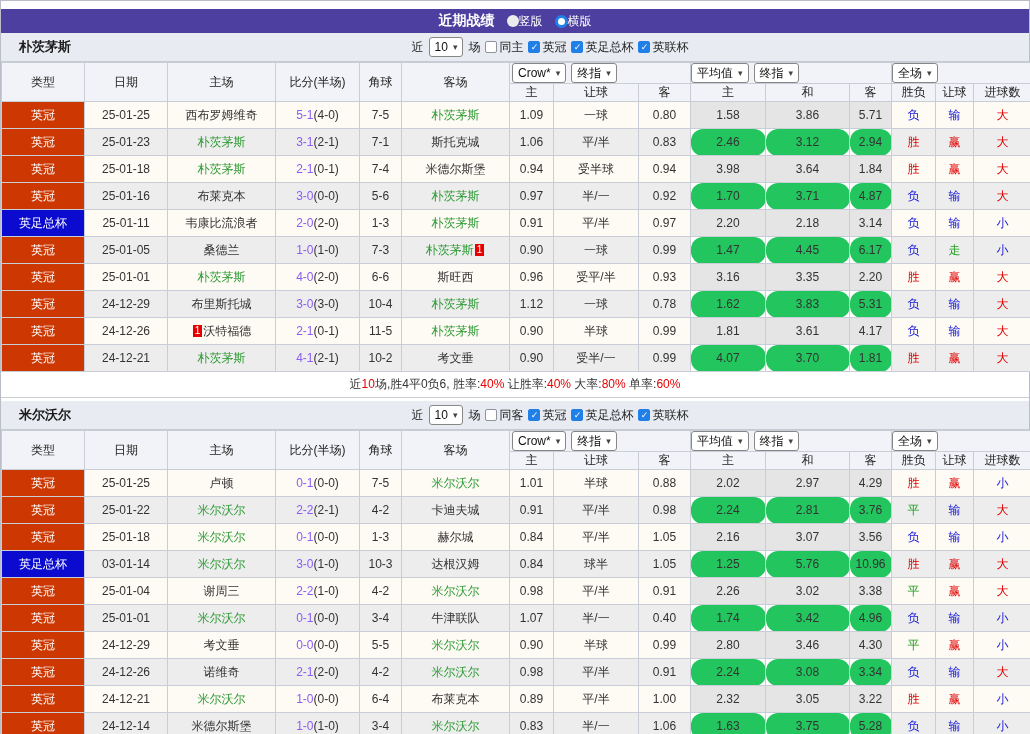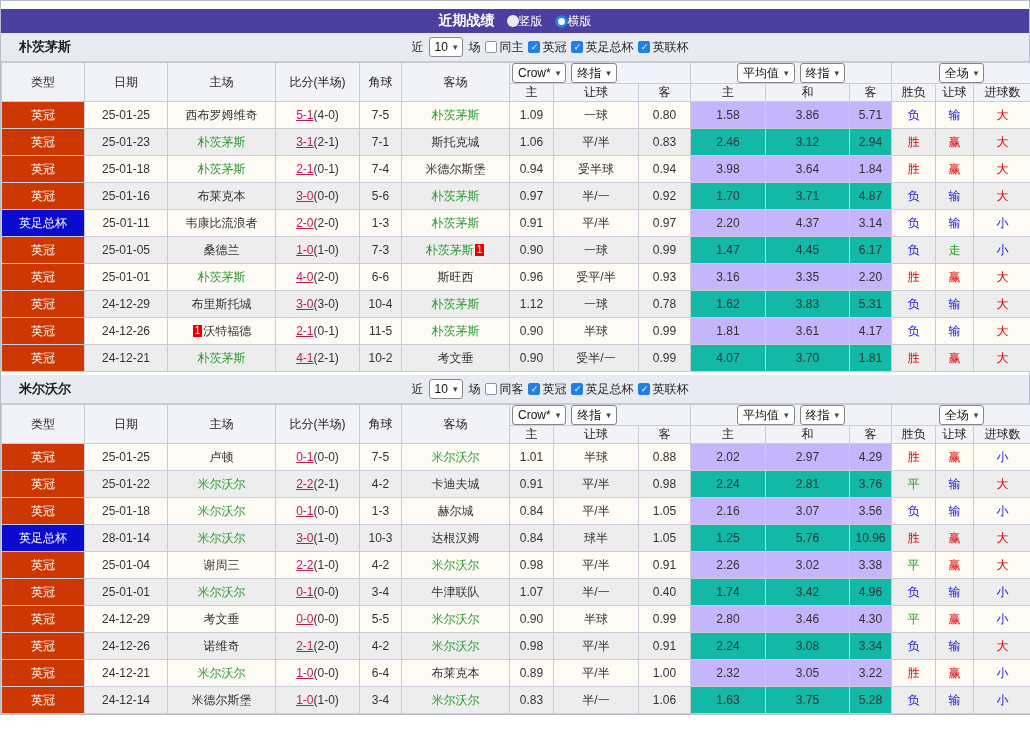--- a/index.html
+++ b/index.html
@@ -19,32 +19,32 @@
   .box{width:12px;height:12px;box-sizing:border-box;border:1px solid #8d939e;background:#fff;border-radius:2px;display:inline-flex;align-items:center;justify-content:center;font-size:9px;line-height:1;color:#fff;}
   .box.on{background:#2080e8;border-color:#2080e8;font-weight:bold;}
   .sel{display:inline-flex;align-items:center;gap:5px;background:#fff;border:1px solid #878787;border-radius:3px;height:18px;padding:0 5px;font-size:12px;color:#111;white-space:nowrap;}
   .arr{font-size:9px;color:#444;line-height:1;}
   
   table{table-layout:fixed;border-collapse:collapse;width:100%;}
   th,td{border:1px solid #c9cdd6;text-align:center;font-size:12px;padding:0;white-space:nowrap;overflow:hidden;}
   thead th{background:#f2f3f8;font-weight:normal;color:#222;}
   tr.dd-row th{height:20px;}
   tr.sub-row th{height:14px;}
-  .ddwrap{display:flex;align-items:center;justify-content:center;gap:5px;}
+  .ddwrap{display:flex;align-items:center;gap:5px;}
   .ddwrap.start{justify-content:flex-start;padding-left:2px;align-items:flex-end;}
   td{height:26px;color:#333;}
   tr.odd td{background:#fefaf4;}
   tr.even td{background:#ededed;}
-  tr.odd td.eu{background:#c4b5fd;}
-  tr.even td.eu{background:#14b8a6;}
+  tr.odd td.eu{background:#e5e5e5;}
+  tr.even td.eu{background:#22c55e;border-radius:12px;}
   td.type{color:#fff;}
   td.type.lg{background:#cc3702;}
   td.type.cup{background:#0b0bd0;}
   .self{color:#2e9b35;}
-  .score{color:#be185d;text-decoration:underline;}
+  .score{color:#8b5cf6;}
   .half{color:#333;}
   .cr{color:#e00000;}
   .cb2{color:#1616d6;}
   .cg{color:#1f9e1f;}
   .redcard{display:inline-block;background:#e80000;color:#fff;font-size:10px;line-height:12px;padding:0 2px;margin:0 1px;vertical-align:1px;}
   .summary{height:25px;line-height:25px;text-align:center;font-size:12px;color:#333;border-bottom:1px solid #c9cdd6;background:#fff;}
   .summary .red{color:#e60000;}
   .gap{height:3px;background:#fff;}
 </style>
 </head>
@@ -236,21 +236,21 @@
             <td class="type cup">英足总杯</td>
             <td>25-01-11</td>
             <td><span>韦康比流浪者</span></td>
             <td><span class="score">2-0</span><span class="half">(2-0)</span></td>
             <td>1-3</td>
             <td><span class="self">朴茨茅斯</span></td>
             <td>0.91</td>
             <td>平/半</td>
             <td>0.97</td>
             <td class="eu">2.20</td>
-            <td class="eu">4.37</td>
+            <td class="eu">2.18</td>
             <td class="eu">3.14</td>
             <td class="cb2">负</td>
             <td class="cb2">输</td>
             <td class="cb2">小</td>
           </tr>
           <tr class="even">
             <td class="type lg">英冠</td>
             <td>25-01-05</td>
             <td><span>桑德兰</span></td>
             <td><span class="score">1-0</span><span class="half">(1-0)</span></td>
@@ -329,20 +329,23 @@
             <td>0.99</td>
             <td class="eu">4.07</td>
             <td class="eu">3.70</td>
             <td class="eu">1.81</td>
             <td class="cr">胜</td>
             <td class="cr">赢</td>
             <td class="cr">大</td>
           </tr>
         </tbody>
     </table>
+    <div class="summary">
+      <span>近</span><span class="red">10</span><span>场,胜4平0负6, 胜率:</span><span class="red">40%</span><span> 让胜率:</span><span class="red">40%</span><span> 大率:</span><span class="red">80%</span><span> 单率:</span><span class="red">60%</span>
+    </div>
   </div>
 
   <div class="gap"></div>
 
   <div class="section">
     <div class="filterbar">
       <b class="team">米尔沃尔</b>
       <div class="controls">
         <span>近</span>
         <span class="sel">
@@ -486,21 +489,21 @@
             <td>1.05</td>
             <td class="eu">2.16</td>
             <td class="eu">3.07</td>
             <td class="eu">3.56</td>
             <td class="cb2">负</td>
             <td class="cb2">输</td>
             <td class="cb2">小</td>
           </tr>
           <tr class="even">
             <td class="type cup">英足总杯</td>
-            <td>28-01-14</td>
+            <td>03-01-14</td>
             <td><span class="self">米尔沃尔</span></td>
             <td><span class="score">3-0</span><span class="half">(1-0)</span></td>
             <td>10-3</td>
             <td><span>达根汉姆</span></td>
             <td>0.84</td>
             <td>球半</td>
             <td>1.05</td>
             <td class="eu">1.25</td>
             <td class="eu">5.76</td>
             <td class="eu">10.96</td>

